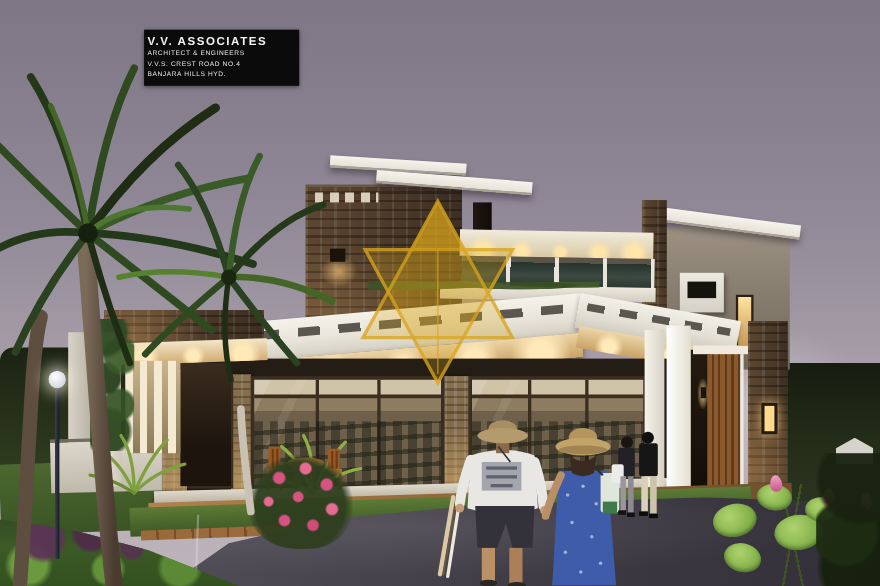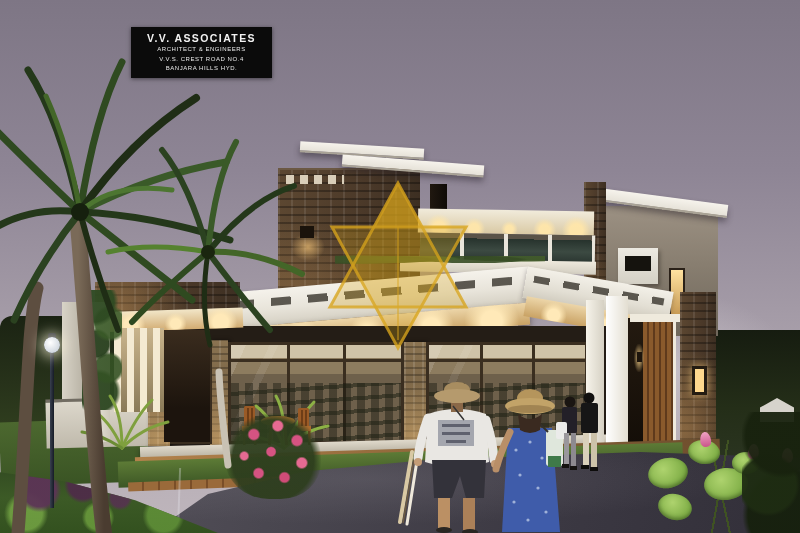--- a/index.html
+++ b/index.html
@@ -226,21 +226,21 @@
       radial-gradient(circle at 85% 85%,rgba(22,32,13,.95) 0 38%,rgba(0,0,0,0) 43%);}
 
   
   .lamp-pole{left:50px;top:352px;width:4px;height:156px;z-index:9;background:linear-gradient(90deg,#39404f,#161b26);}
   .lamp-globe{left:44px;top:337px;width:16px;height:16px;border-radius:50%;z-index:9;
     background:radial-gradient(circle at 40% 35%,#ffffff,#cfd6de 75%);box-shadow:0 0 14px 4px rgba(255,250,220,.7);}
   .lamp-cap{left:48px;top:333px;width:8px;height:5px;z-index:9;background:#20242e;border-radius:2px 2px 0 0;}
 
   
   .banner{left:131px;top:27px;width:135px;z-index:10;background:var(--banner-bg);color:var(--banner-text);
-    padding:5px 3px 5px 3px;text-align:center;box-shadow:0 1px 4px rgba(0,0,0,.5);}
+    padding:5px 3px 5px 3px;box-shadow:0 1px 4px rgba(0,0,0,.5);}
   .banner-title{font-size:10.5px;font-weight:700;letter-spacing:1.4px;line-height:1.15;white-space:nowrap;}
   .banner-line{font-size:6px;letter-spacing:.55px;line-height:1.45;margin-top:1px;white-space:nowrap;color:#e9e9e9;}
 
   .z6{z-index:6;} .z9{z-index:9;}
 </style>
 </head>
 <body>
 
 <div class="stage">
 

